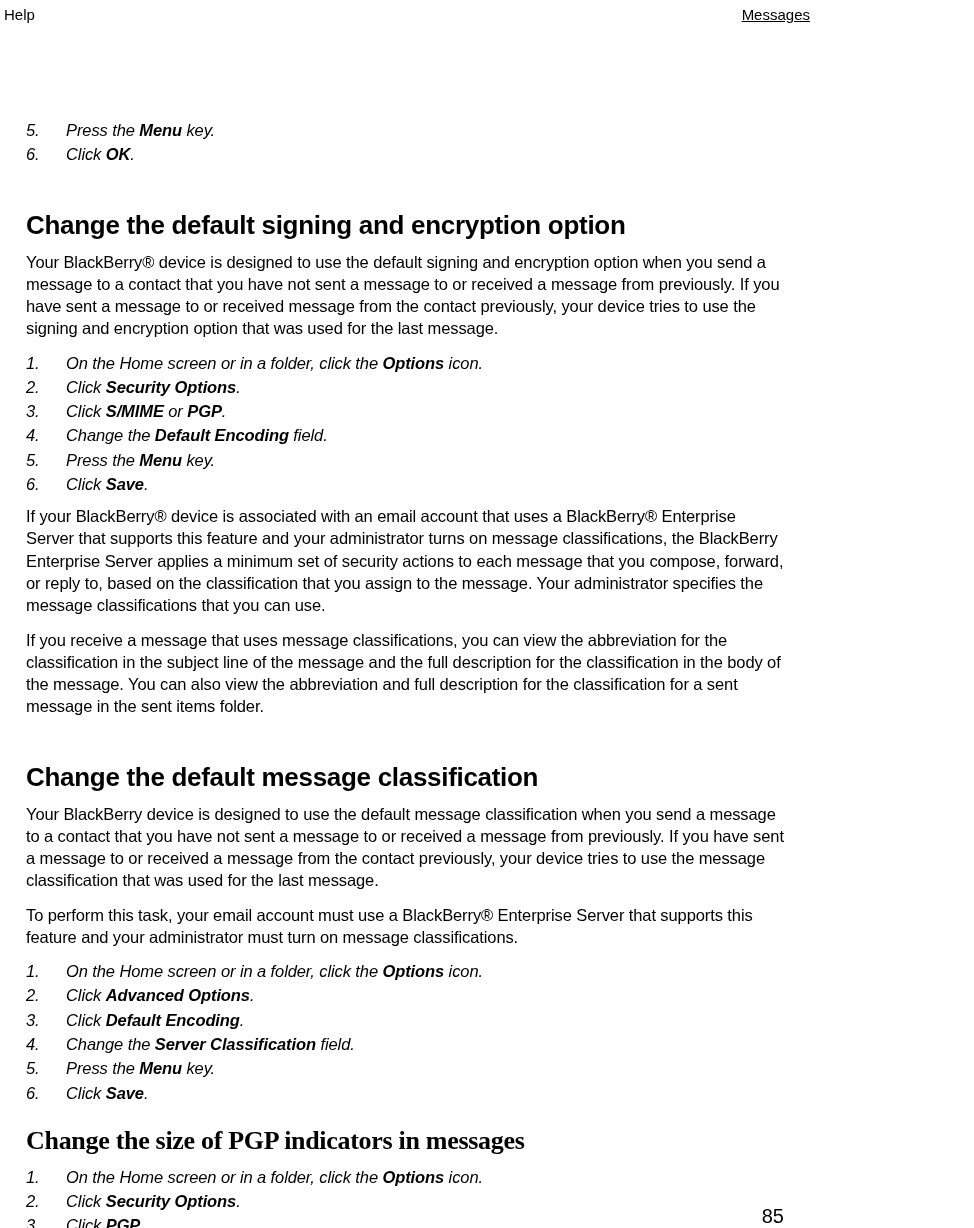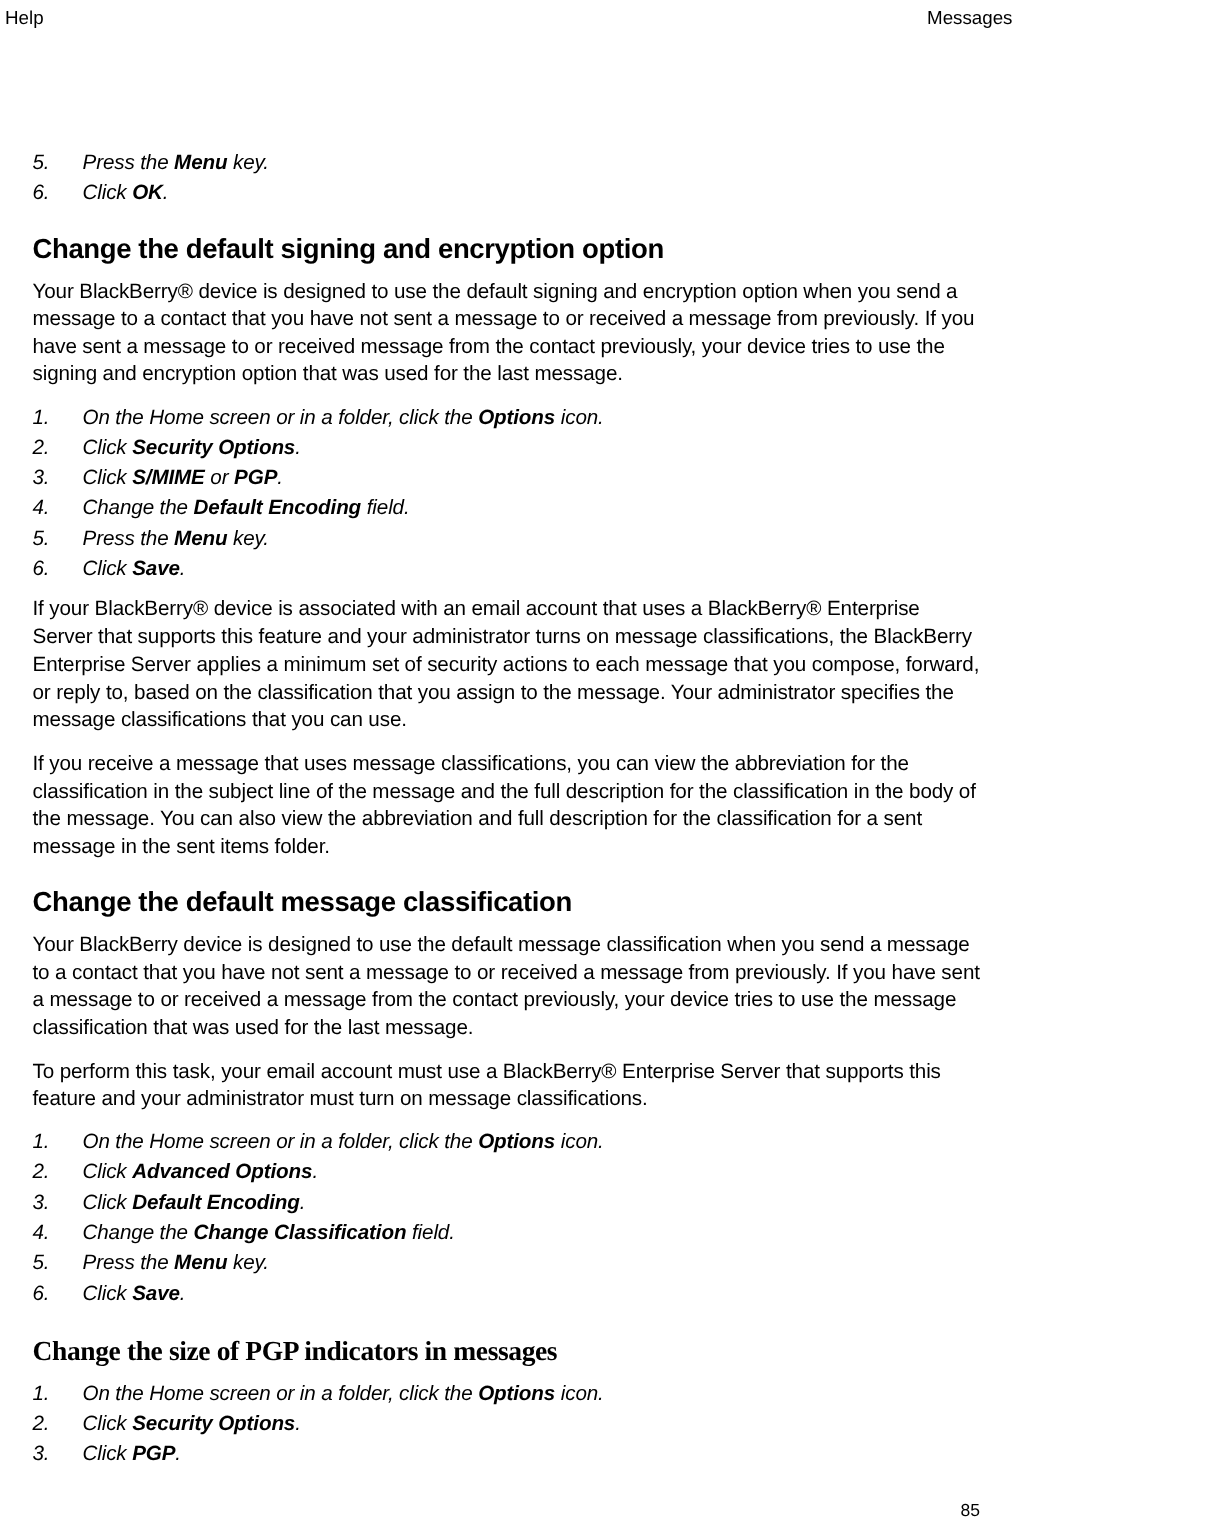--- a/index.html
+++ b/index.html
@@ -20,31 +20,32 @@
     position: absolute;
     top: 6px;
     left: 4px;
     font-size: 15px;
   }
   .header-right {
     position: absolute;
     top: 6px;
     right: 4px;
     font-size: 15px;
+    text-decoration: underline;
   }
   .content {
     position: absolute;
     top: 115px;
     left: 26px;
     right: 26px;
   }
   h2.section-title {
-    font-size: 22px;
+    font-size: 26px;
     font-weight: 700;
-    margin: 20px 0 10px 0;
+    margin: 44px 0 10px 0;
     letter-spacing: -0.3px;
   }
   p.body-text {
     font-size: 16.5px;
     line-height: 1.35;
     margin: 0 0 12px 0;
     letter-spacing: -0.1px;
   }
   ol {
     margin: 4px 0 10px 0;
@@ -63,23 +64,23 @@
     letter-spacing: -0.1px;
   }
   ol > li::before {
     content: counter(step) ".";
     position: absolute;
     left: 0;
     width: 26px;
   }
   .footer-page {
     position: absolute;
-    bottom: 12px;
+    bottom: 0;
     right: 30px;
-    font-size: 14px;
+    font-size: 20px;
   }
   .b { font-weight: 700; }
 </style>
 </head>
 <body>
 
 <div class="page">
   <div class="header-left">Help</div>
   <div class="header-right">Messages</div>
 
@@ -127,21 +128,21 @@
       <li>
         <span>On the Home screen or in a folder, click the </span><span class="b">Options</span><span> icon.</span>
       </li>
       <li>
         <span>Click </span><span class="b">Advanced Options</span><span>.</span>
       </li>
       <li>
         <span>Click </span><span class="b">Default Encoding</span><span>.</span>
       </li>
       <li>
-        <span>Change the </span><span class="b">Change Classification</span><span> field.</span>
+        <span>Change the </span><span class="b">Server Classification</span><span> field.</span>
       </li>
       <li>
         <span>Press the </span><span class="b">Menu</span><span> key.</span>
       </li>
       <li>
         <span>Click </span><span class="b">Save</span><span>.</span>
       </li>
     </ol>
 
     <h2 class="section-title" style="margin-top:22px;font-family:Liberation Serif, serif;">Change the size of PGP indicators in messages</h2>

